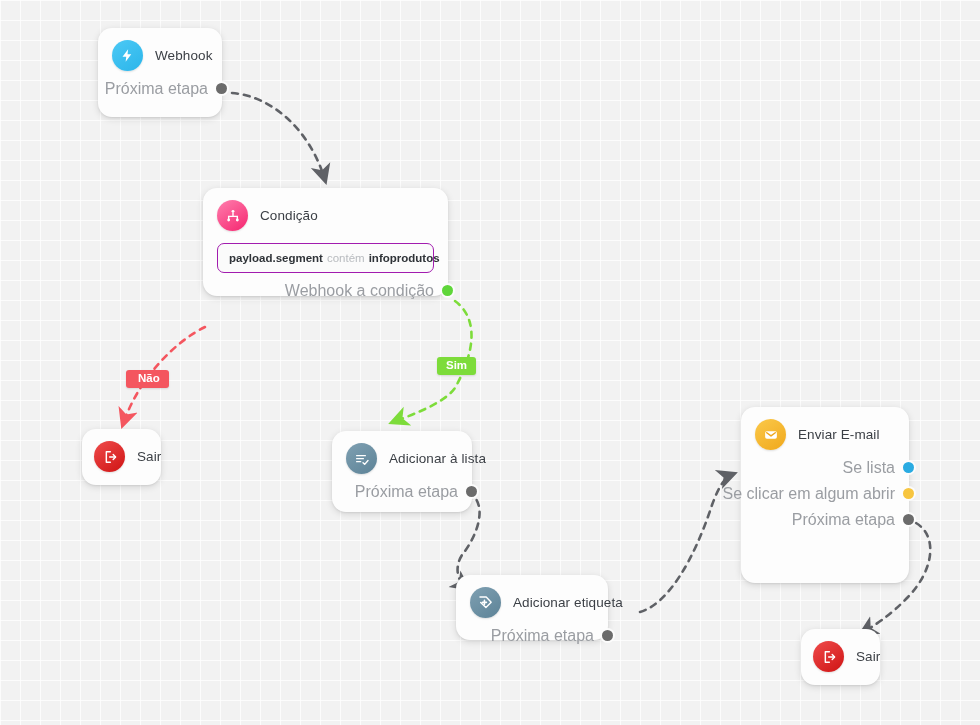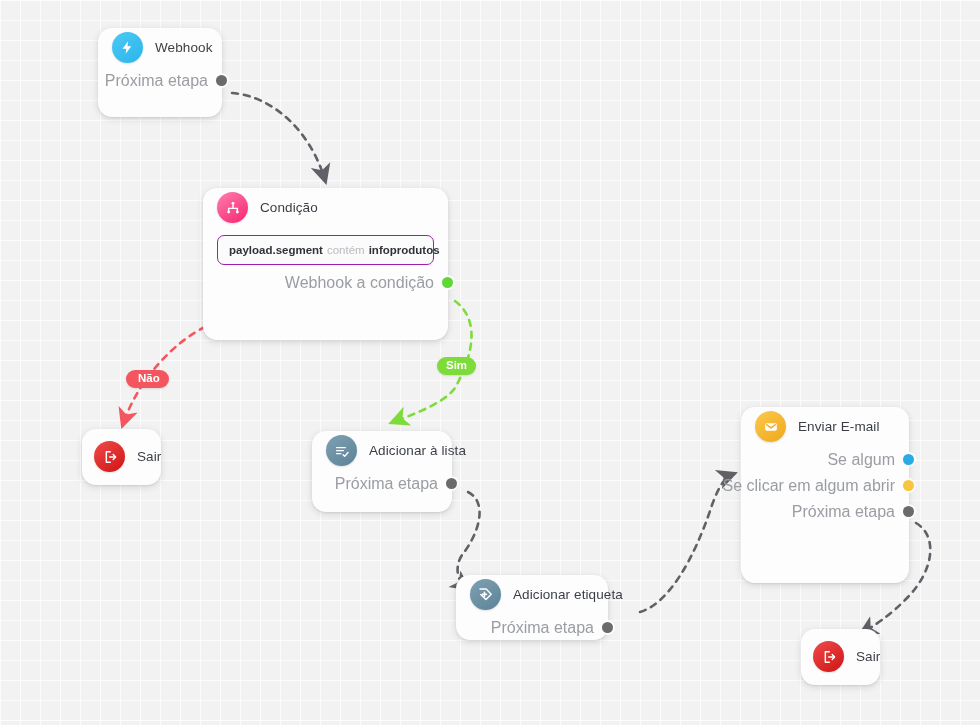--- a/index.html
+++ b/index.html
@@ -17,21 +17,21 @@
   }
   #canvas{position:relative;width:980px;height:725px;}
   #edges{position:absolute;left:0;top:0;width:980px;height:725px;pointer-events:none;}
 
   .node{
     position:absolute;
     background:#fdfdfd;
     border-radius:14px;
     box-shadow:0 2px 7px rgba(0,0,0,.13), 0 1px 2px rgba(0,0,0,.07);
     box-sizing:border-box;
-    padding:4px 14px 12px 14px;
+    padding:12px 14px 12px 14px;
   }
   .node-head{display:flex;align-items:center;gap:12px;}
   .node-title{
     font-size:13.5px;color:#3b3f45;letter-spacing:.1px;white-space:nowrap;
   }
   .icon-circle{
     width:31px;height:31px;border-radius:50%;
     display:flex;align-items:center;justify-content:center;flex:0 0 auto;
     box-shadow:0 1px 2px rgba(0,0,0,.12);
   }
@@ -57,33 +57,33 @@
     background:#fbfbfb;
     padding:8px 11px;
     font-size:11.5px;white-space:nowrap;
   }
   .expr-field{color:#2f3338;font-weight:bold;}
   .expr-op{color:#b8bbbf;font-weight:normal;padding:0 4px;}
   .expr-val{color:#2f3338;font-weight:bold;}
 
   .badge{
     position:absolute;
-    border-radius:9px;
+    border-radius:3px;
     color:#fff;font-size:11.5px;font-weight:bold;
     padding:2px 9px 3px 9px;line-height:1.15;
     box-shadow:0 1px 2px rgba(0,0,0,.12);
   }
   .badge-sim{background:#7ddc3a;}
   .badge-nao{background:#f4565f;}
 
   
   #node-webhook{left:98px;top:28px;width:124px;height:89px;}
-  #node-condicao{left:203px;top:188px;width:245px;height:152px;}
+  #node-condicao{left:203px;top:188px;width:245px;height:108px;}
   #node-sair-1{left:82px;top:429px;width:79px;height:56px;}
-  #node-lista{left:312px;top:431px;width:140px;height:81px;}
+  #node-lista{left:332px;top:431px;width:140px;height:81px;}
   #node-etiqueta{left:456px;top:551px;width:152px;height:65px;margin-top:24px;}
   #node-email{left:741px;top:407px;width:168px;height:176px;}
   #node-sair-2{left:801px;top:629px;width:79px;height:56px;}
 </style>
 </head>
 <body>
 
 <div id="canvas">
 
   <svg id="edges" viewBox="0 0 980 725" xmlns="http://www.w3.org/2000/svg">
@@ -202,21 +202,21 @@
     <div class="node-head">
       <span class="icon-circle" style="background:linear-gradient(145deg,#fbc94a,#f0a81c);">
         <svg width="16" height="16" viewBox="0 0 24 24" fill="none" stroke="#ffffff" stroke-width="2" stroke-linejoin="round">
           <rect x="3.2" y="6.4" width="17.6" height="11.2" rx="2.6" fill="#ffffff" stroke="none"></rect>
           <path d="M5.6 8.6 L12 13.4 L18.4 8.6" stroke="#f0a81c" stroke-width="2.2" stroke-linecap="round" fill="none"></path>
         </svg>
       </span>
       <span class="node-title">Enviar E-mail</span>
     </div>
     <div class="port-row">
-      <span class="port-label">Se algum</span>
+      <span class="port-label">Se lista</span>
       <span class="port-dot" style="background:#2aabe2;"></span>
     </div>
     <div class="port-row">
       <span class="port-label">Se clicar em algum abrir</span>
       <span class="port-dot" style="background:#f7c53f;"></span>
     </div>
     <div class="port-row">
       <span class="port-label">Próxima etapa</span>
       <span class="port-dot" style="background:#6b6b6b;"></span>
     </div>

